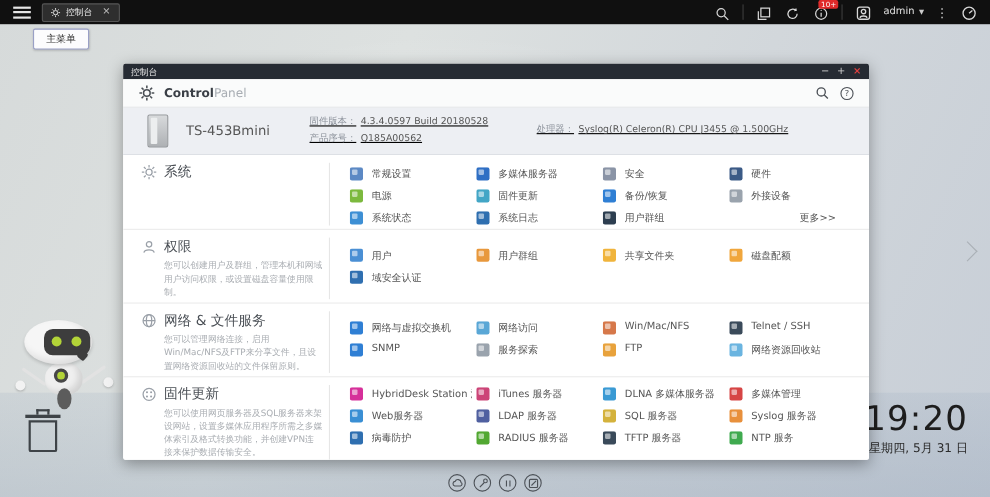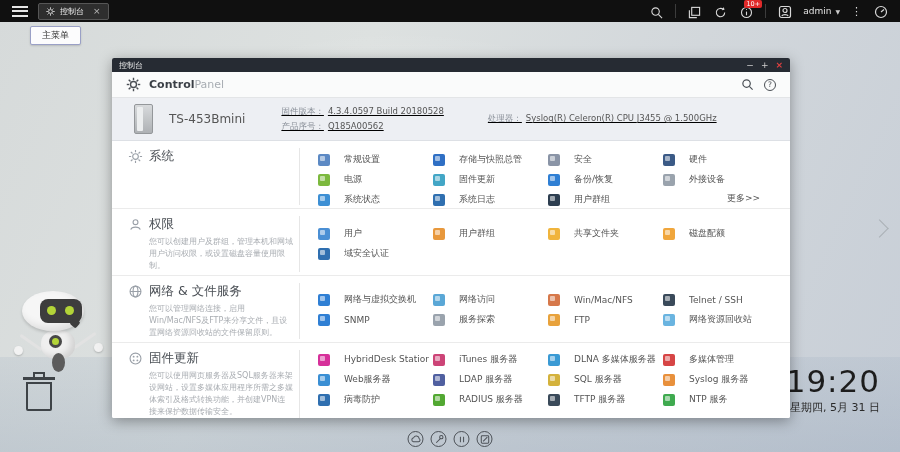--- a/index.html
+++ b/index.html
@@ -96,21 +96,21 @@
 
   .win-body { flex:1; background:#fff; overflow:hidden; display:flex; flex-direction:column; border-radius:0 0 2px 2px; }
   .section { display:flex; padding:7px 16px 3px 16px; border-bottom:1px solid #ebebeb; position:relative; }
   .section:last-child { border-bottom:none; }
   .sec-left { width:172px; min-width:172px; padding-right:6px; border-right:1px solid #e6e6e6; }
   .sec-head { display:flex; align-items:center; gap:6px; }
   .sec-head svg { stroke:#9aa0a8; fill:none; stroke-width:1.2; }
   .sec-title { font-size:12.5px; color:#4a4f55; }
   .sec-desc { margin:3px 0 0 21px; font-size:8px; color:#a9adb2; line-height:1.5; }
   .sec-grid { flex:1; padding:4px 0 0 18px; display:grid; grid-template-columns:repeat(4,111px); gap:5px 4px; align-content:start; }
-  .item { display:flex; align-items:center; gap:14px; height:15px; overflow:hidden; cursor:pointer; white-space:nowrap; }
+  .item { display:flex; align-items:flex-start; gap:8px; height:15px; overflow:hidden; cursor:pointer; white-space:nowrap; }
   .item-icon { width:12px; height:12px; min-width:12px; border-radius:2px; }
   .item-icon::after { content:""; display:block; width:5px; height:5px; margin:2px; background:rgba(255,255,255,.55); border-radius:1px; }
   .item-label { font-size:9px; color:#555; }
   .more-link { position:absolute; right:30px; bottom:3px; font-size:9px; color:#555; cursor:pointer; }
   .sec-apps .sec-grid { padding-top:2px; }
 </style>
 </head>
 <body>
 
 <div id="canvas">
@@ -326,21 +326,21 @@
             <span class="sec-title">系统</span>
           </div>
         </div>
         <div class="sec-grid">
           <div class="item">
               <span class="item-icon" style="background: rgb(92, 137, 196);"></span>
               <span class="item-label">常规设置</span>
             </div>
           <div class="item">
               <span class="item-icon" style="background: rgb(47, 111, 196);"></span>
-              <span class="item-label">存储与快照总管</span>
+              <span class="item-label">多媒体服务器</span>
             </div>
           <div class="item">
               <span class="item-icon" style="background: rgb(138, 148, 166);"></span>
               <span class="item-label">安全</span>
             </div>
           <div class="item">
               <span class="item-icon" style="background: rgb(59, 90, 134);"></span>
               <span class="item-label">硬件</span>
             </div>
           <div class="item">

